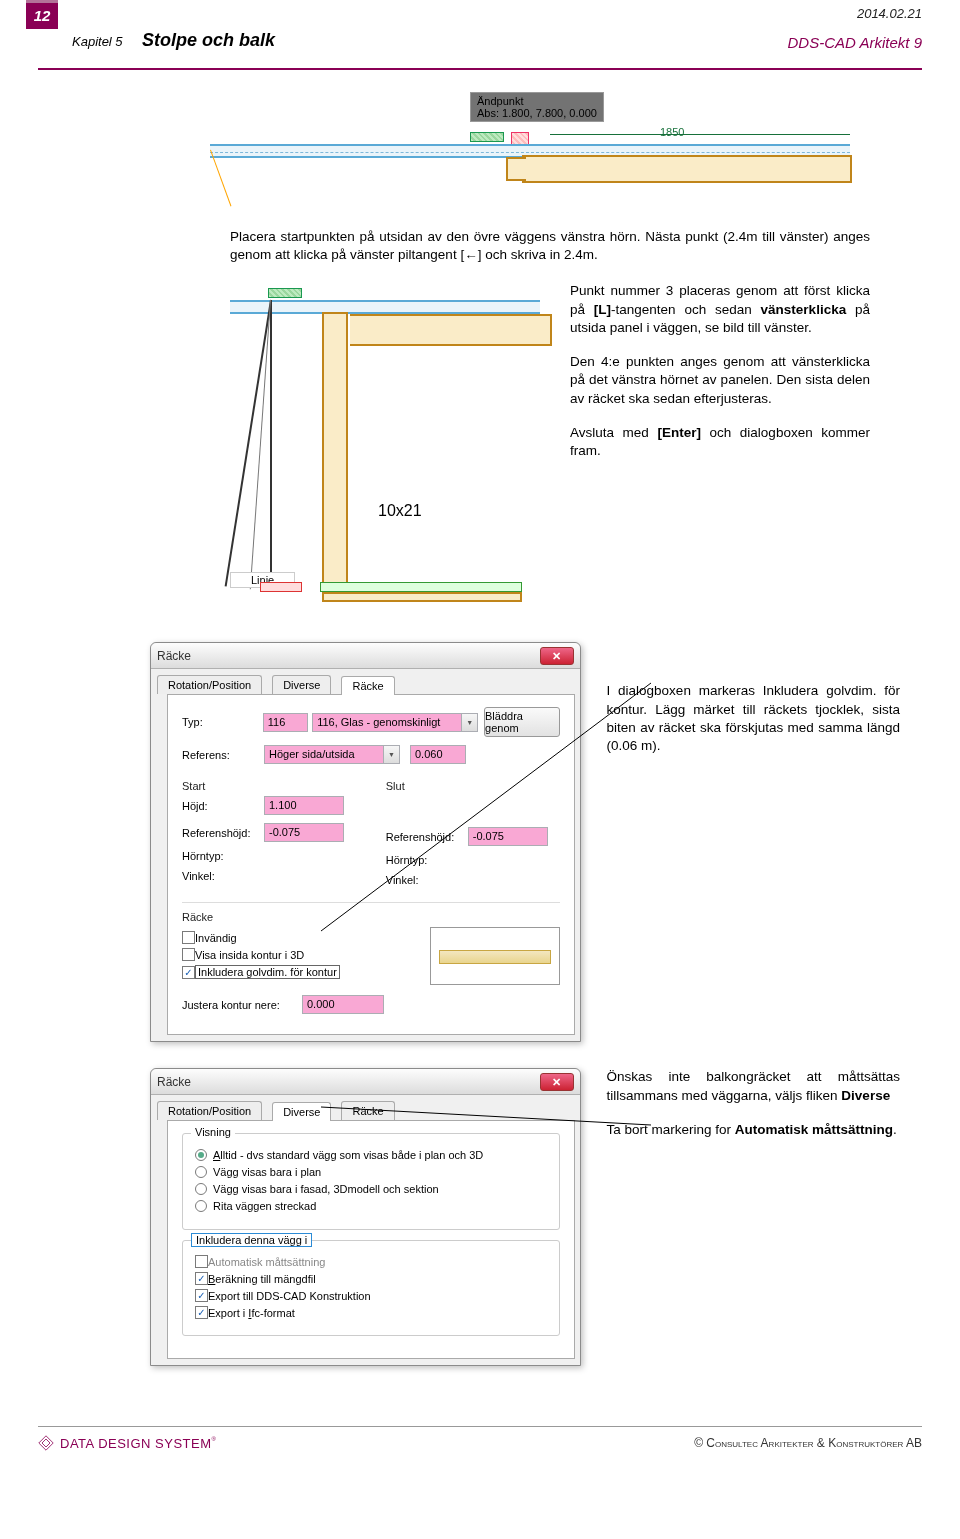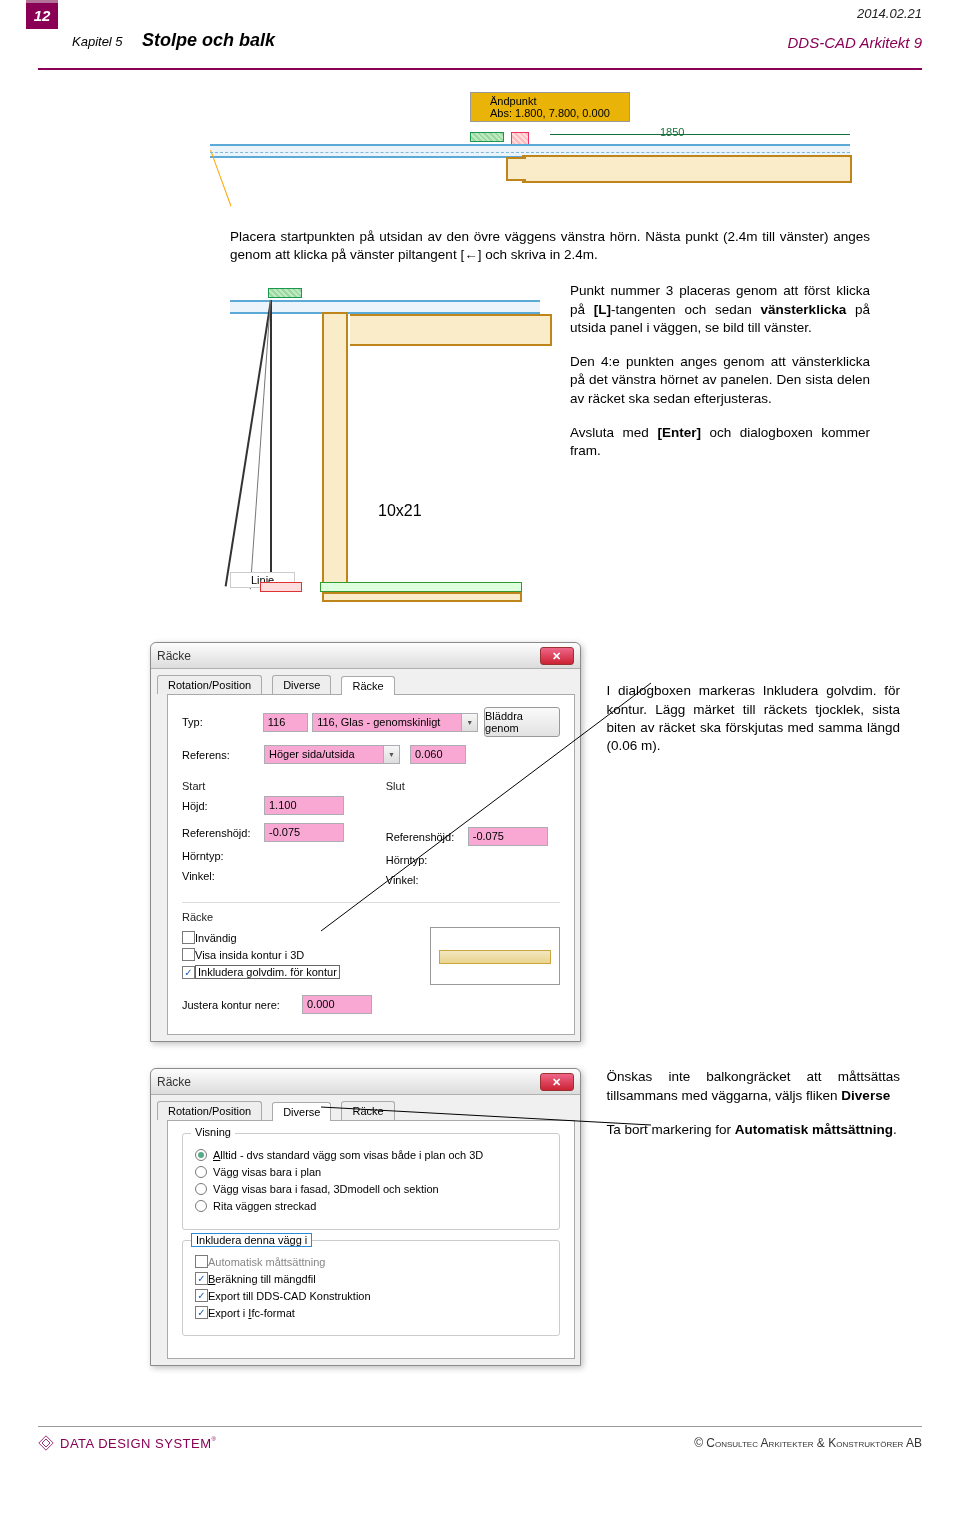--- a/index.html
+++ b/index.html
@@ -11,21 +11,21 @@
   .left-tab::before { content: ""; position: absolute; left: 0; top: -4px; width: 32px; height: 4px; background: #b37399; }
   .chapter { position: absolute; left: 34px; top: 34px; font-style: italic; font-size: 13px; }
   .title-h { position: absolute; left: 104px; top: 30px; font-weight: bold; font-style: italic; font-size: 18px; }
   .date { position: absolute; right: 0; top: 6px; font-style: italic; font-size: 13px; color: #222; }
   .product { position: absolute; right: 0; top: 34px; font-style: italic; font-size: 15px; color: #8a0055; }
 
   .content { padding: 20px 60px 0 60px; }
 
   
   .fig1 { position: relative; height: 120px; margin-left: 150px; }
-  .flag { position: absolute; left: 260px; top: 2px; border: 1px solid #999; background: #eab308; font-size: 11px; padding: 2px 19px; font-family: Tahoma, sans-serif; }
+  .flag { position: absolute; left: 260px; top: 2px; border: 1px solid #999; background: #737373; font-size: 11px; padding: 2px 6px; font-family: Tahoma, sans-serif; }
   .greenbar { position: absolute; left: 260px; top: 42px; width: 34px; height: 10px; border: 1px solid #1a9850; background: repeating-linear-gradient(45deg,#bdeac0,#bdeac0 2px,#9ad69e 2px,#9ad69e 4px); }
   .blueband { position: absolute; left: 0; top: 54px; width: 640px; height: 14px; background: #eaf4fa; border-top: 2px solid #5aa9d6; border-bottom: 2px solid #5aa9d6; }
   .blueband::before { content: ""; position: absolute; top: 6px; left: 0; right: 0; height: 1px; border-top: 1px dashed #7db7da; }
   .thick-tan { position: absolute; left: 312px; top: 65px; width: 330px; height: 28px; background: #faecc8; border: 2px solid #c0851a; }
   .thick-tan::before { content:""; position:absolute; left:-18px; top:0; bottom:0; width:18px; background:#faecc8; border:2px solid #c0851a; border-right:none; }
   .pinkpatch { position:absolute; left:301px; top:42px; width:18px; height:26px; border:1px solid #e36; background: repeating-linear-gradient(45deg,#fdd,#fdd 2px,#fbb 2px,#fbb 4px); }
   .dim1850 { position:absolute; left:450px; top:36px; font-size:11px; color:#17703a; }
   .dimline { position:absolute; left:340px; top:44px; width:300px; border-top:1px solid #17703a; }
   .orange-diag { position:absolute; left:0; top:60px; width:50px; height:50px; }
   .orange-diag::after { content:""; position:absolute; left:0; top:0; width:60px; height:60px; border-left:1px solid orange; transform: rotate(-20deg); transform-origin: top left; }
@@ -232,21 +232,21 @@
               </div>
             <div class="chk">
                 <span class="chkbox">✓</span>
                 <span style="border:1px solid #666; padding:0 2px">Inkludera golvdim. för kontur</span>
               </div>
           </div>
           <div class="preview"></div>
         </div>
         <div class="formrow" style="margin-top:10px">
           <label style="width:120px">Justera kontur nere:</label>
-          <span class="inp" style="width:70px">0.000</span>
+          <span class="inp" style="width:82px">0.000</span>
         </div>
       </div>
 
       <svg style="position:absolute; left:150px; top:-20px; width:360px; height:330px; pointer-events:none">
         <line x1="350" y1="60" x2="20" y2="308" stroke="#000" stroke-width="1"></line>
       </svg>
     </div>
 
     <div class="side-text">I dialogboxen markeras Inkludera golvdim. för kontur. Lägg märket till räckets tjocklek, sista biten av räcket ska förskjutas med samma längd (0.06 m).</div>
   </div>

